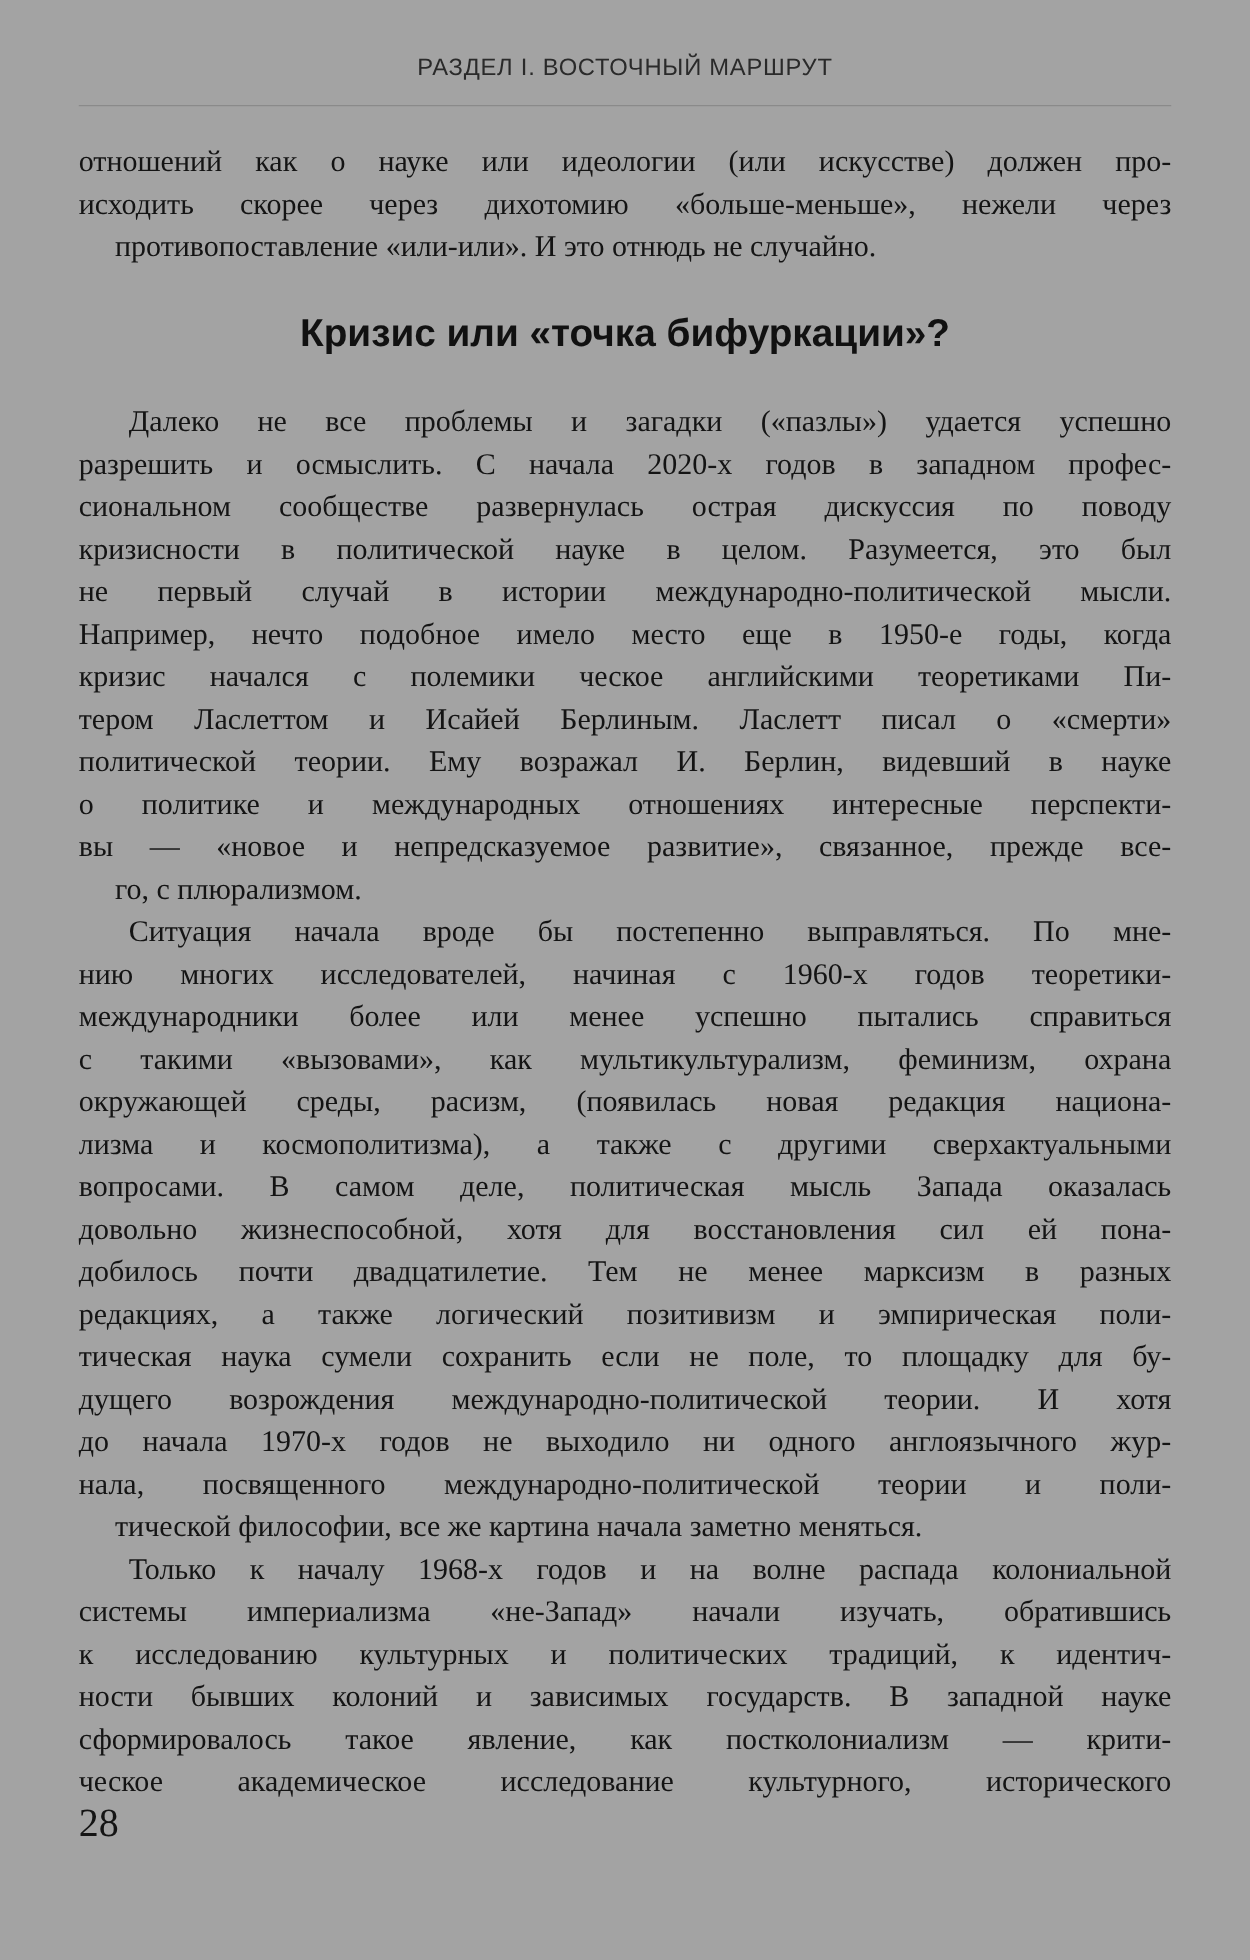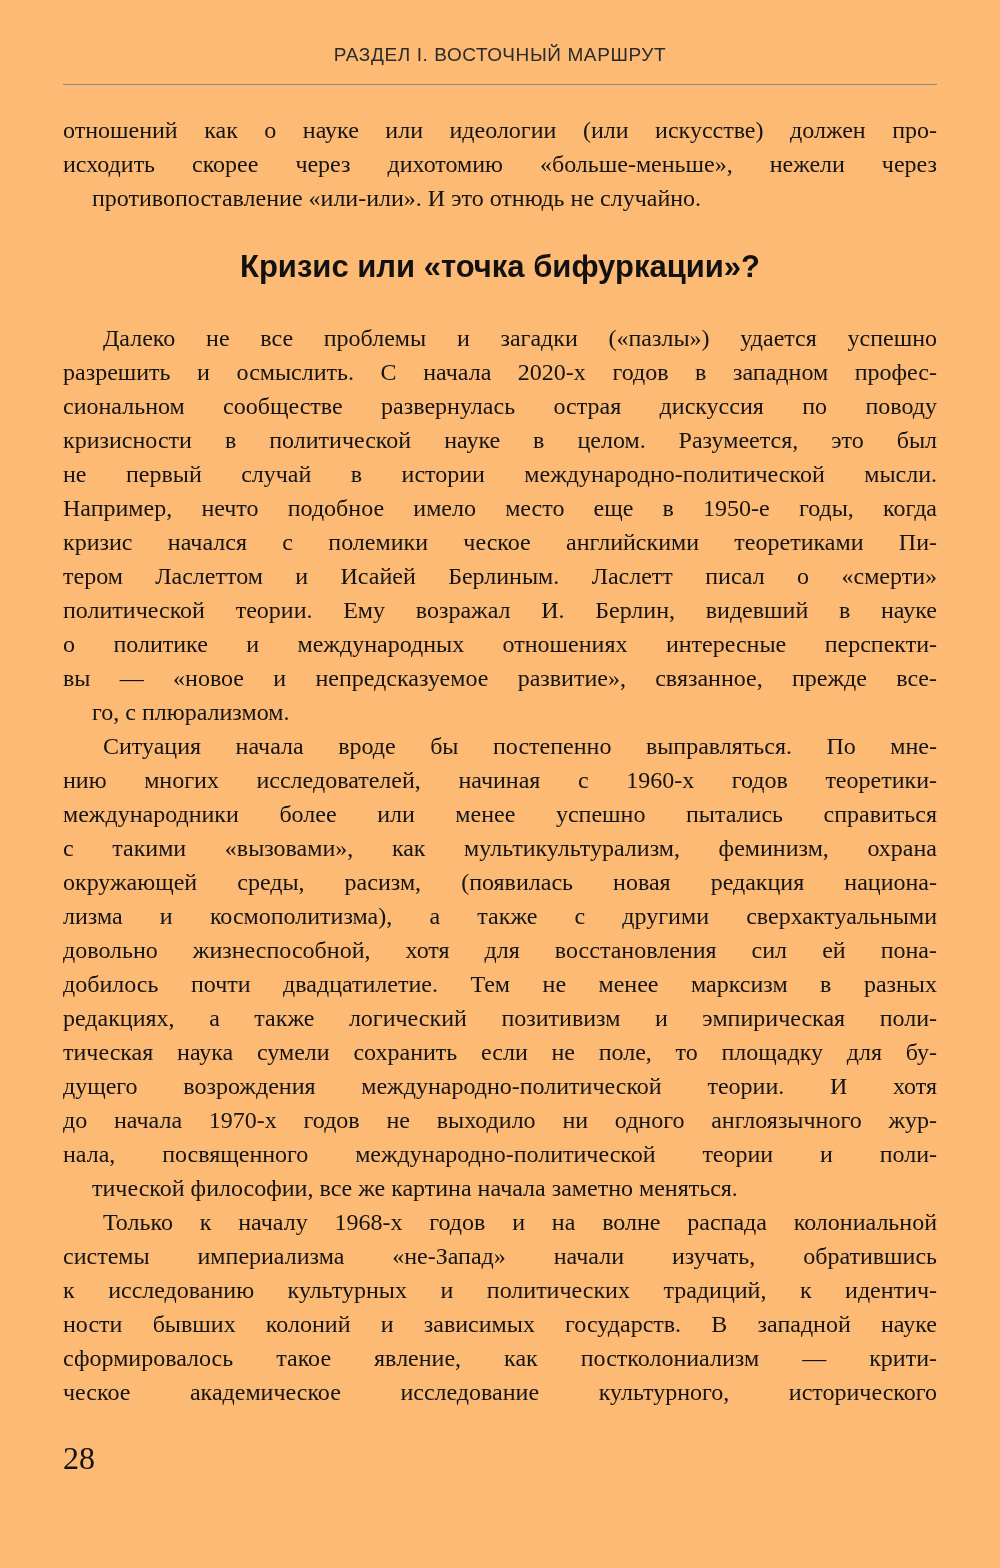--- a/index.html
+++ b/index.html
@@ -5,21 +5,21 @@
   html, body {
     margin: 0;
     padding: 0;
     background: #ffffff;
   }
   .page {
     position: relative;
     width: 1000px;
     height: 1568px;
     margin: 0 auto;
-    background: #fdba74;
+    background: #a3a3a3;
     box-sizing: border-box;
     padding: 44px 63px 0 63px;
     font-family: "Liberation Serif", "DejaVu Serif", serif;
     color: #141414;
     overflow: hidden;
   }
   .running-head {
     font-family: "Liberation Sans", "DejaVu Sans", sans-serif;
     font-size: 19px;
     font-weight: 500;
@@ -97,20 +97,21 @@
         <div class="tline">вы — «новое и непредсказуемое развитие», связанное, прежде все-</div>
         <div class="tline lastline">го, с плюрализмом.</div>
       </div>
       <div class="paragraph">
         <div class="tline indent">Ситуация начала вроде бы постепенно выправляться. По мне-</div>
         <div class="tline">нию многих исследователей, начиная с 1960-х годов теоретики-</div>
         <div class="tline">международники более или менее успешно пытались справиться</div>
         <div class="tline">с такими «вызовами», как мультикультурализм, феминизм, охрана</div>
         <div class="tline">окружающей среды, расизм, (появилась новая редакция национа-</div>
         <div class="tline">лизма и космополитизма), а также с другими сверхактуальными</div>
+        <div class="tline">вопросами. В самом деле, политическая мысль Запада оказалась</div>
         <div class="tline">довольно жизнеспособной, хотя для восстановления сил ей пона-</div>
         <div class="tline">добилось почти двадцатилетие. Тем не менее марксизм в разных</div>
         <div class="tline">редакциях, а также логический позитивизм и эмпирическая поли-</div>
         <div class="tline">тическая наука сумели сохранить если не поле, то площадку для бу-</div>
         <div class="tline">дущего возрождения международно-политической теории. И хотя</div>
         <div class="tline">до начала 1970-х годов не выходило ни одного англоязычного жур-</div>
         <div class="tline">нала, посвященного международно-политической теории и поли-</div>
         <div class="tline lastline">тической философии, все же картина начала заметно меняться.</div>
       </div>
       <div class="paragraph">

